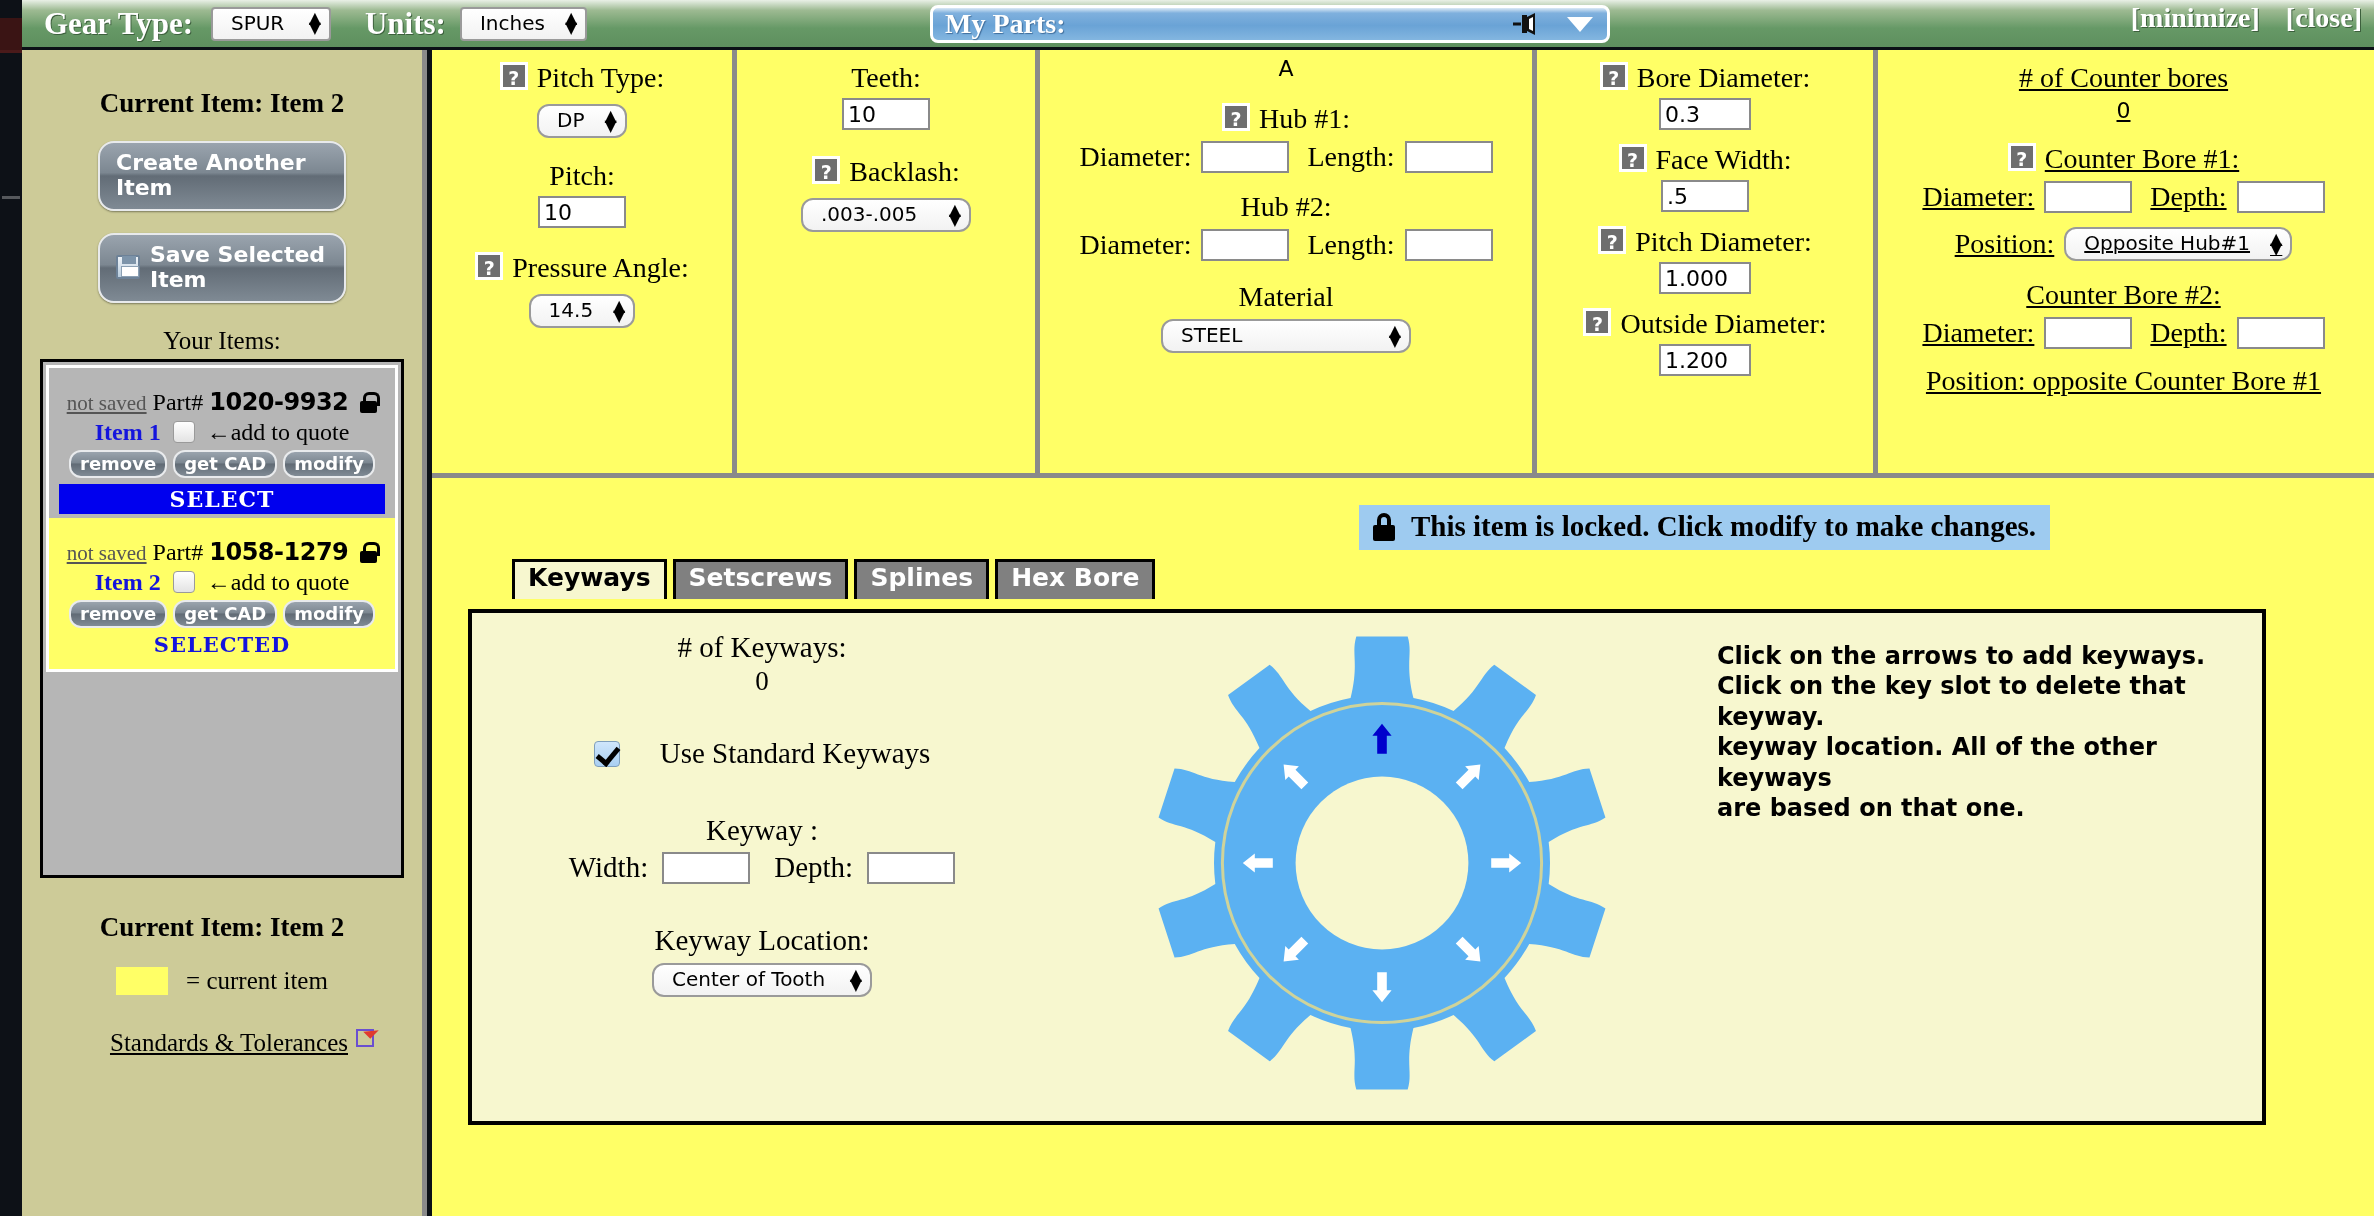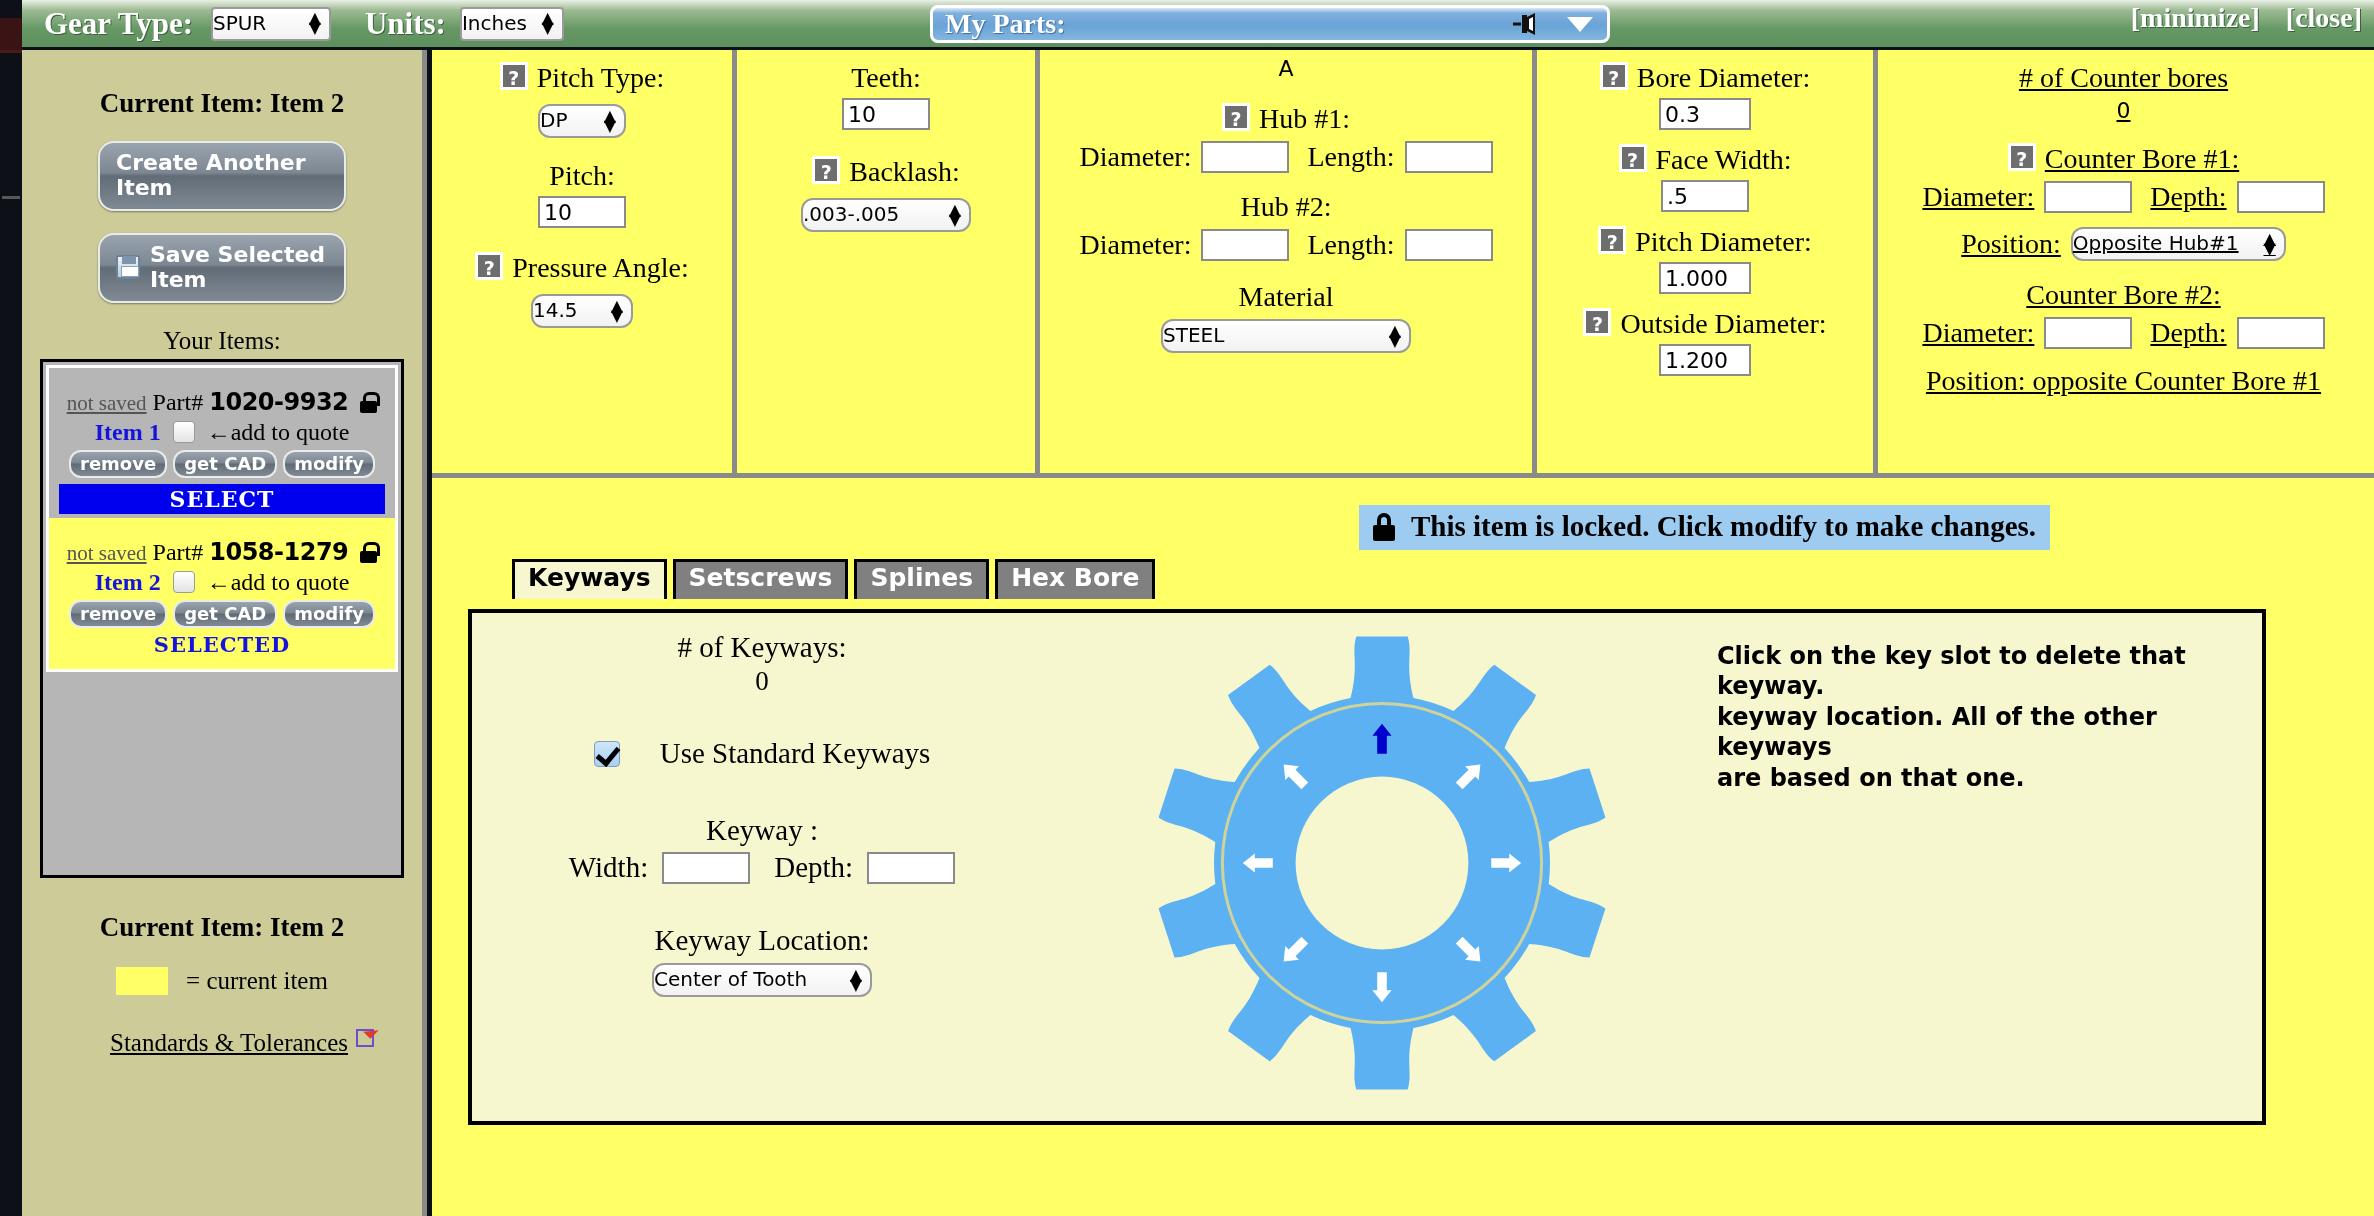--- a/index.html
+++ b/index.html
@@ -23,24 +23,24 @@
     background:linear-gradient(to bottom,#e9f0e6 0%,#9dba92 22%,#669966 60%,#5e8f5e 100%);
     display:flex; align-items:center;
   }
   .hdr-label {
     color:#ffffff; font-weight:bold; font-size:31px;
     text-shadow:1px 1px 0 #3d603d;
     font-family:"Liberation Serif", serif;
   }
   .sel {
     font-family:"DejaVu Sans", sans-serif;
-    font-size:20px; padding:2px 8px 3px 0;
+    font-size:20px; padding:2px 8px 3px 18px;
     border:2px solid #9a9a9a; border-radius:12px;
     background:linear-gradient(to bottom,#ffffff,#f2f2f2);
-    color:#000; display:inline-flex; align-items:center; gap:2px;
+    color:#000; display:inline-flex; align-items:center; gap:20px;
     line-height:1.25;
   }
   .sel .spin { display:inline-flex; flex-direction:column; line-height:0.62; font-size:16px; }
   .sel.box { border-radius:4px; }
 
   .myparts {
     position:absolute; left:908px; top:5px; width:680px; height:38px;
     background:linear-gradient(to bottom,#dbe9f6 0%,#7fb0dd 16%,#6aa3d6 55%,#83b6e0 100%);
     border:3px solid #ffffff; border-radius:8px;
     display:flex; align-items:center; padding:0 12px;
@@ -479,20 +479,21 @@
                 <path d="M0,-13 L8,-3 L4,-3 L4,12 L-4,12 L-4,-3 L-8,-3 Z" fill="#ffffff" transform="translate(272.8,272.8) rotate(135.0)"></path>
                 <path d="M0,-13 L8,-3 L4,-3 L4,12 L-4,12 L-4,-3 L-8,-3 Z" fill="#ffffff" transform="translate(200.0,303.0) rotate(180.0)"></path>
                 <path d="M0,-13 L8,-3 L4,-3 L4,12 L-4,12 L-4,-3 L-8,-3 Z" fill="#ffffff" transform="translate(127.2,272.8) rotate(225.0)"></path>
                 <path d="M0,-13 L8,-3 L4,-3 L4,12 L-4,12 L-4,-3 L-8,-3 Z" fill="#ffffff" transform="translate(97.0,200.0) rotate(270.0)"></path>
                 <path d="M0,-13 L8,-3 L4,-3 L4,12 L-4,12 L-4,-3 L-8,-3 Z" fill="#ffffff" transform="translate(127.2,127.2) rotate(315.0)"></path>
               </g>
           </svg>
         </div>
 
         <div class="instr">
+          <div>Click on the arrows to add keyways.</div>
           <div>Click on the key slot to delete that keyway.</div>
           <div>keyway location. All of the other keyways</div>
           <div>are based on that one.</div>
         </div>
 
       </div>
     </div>
   </div>
 </div>
 

